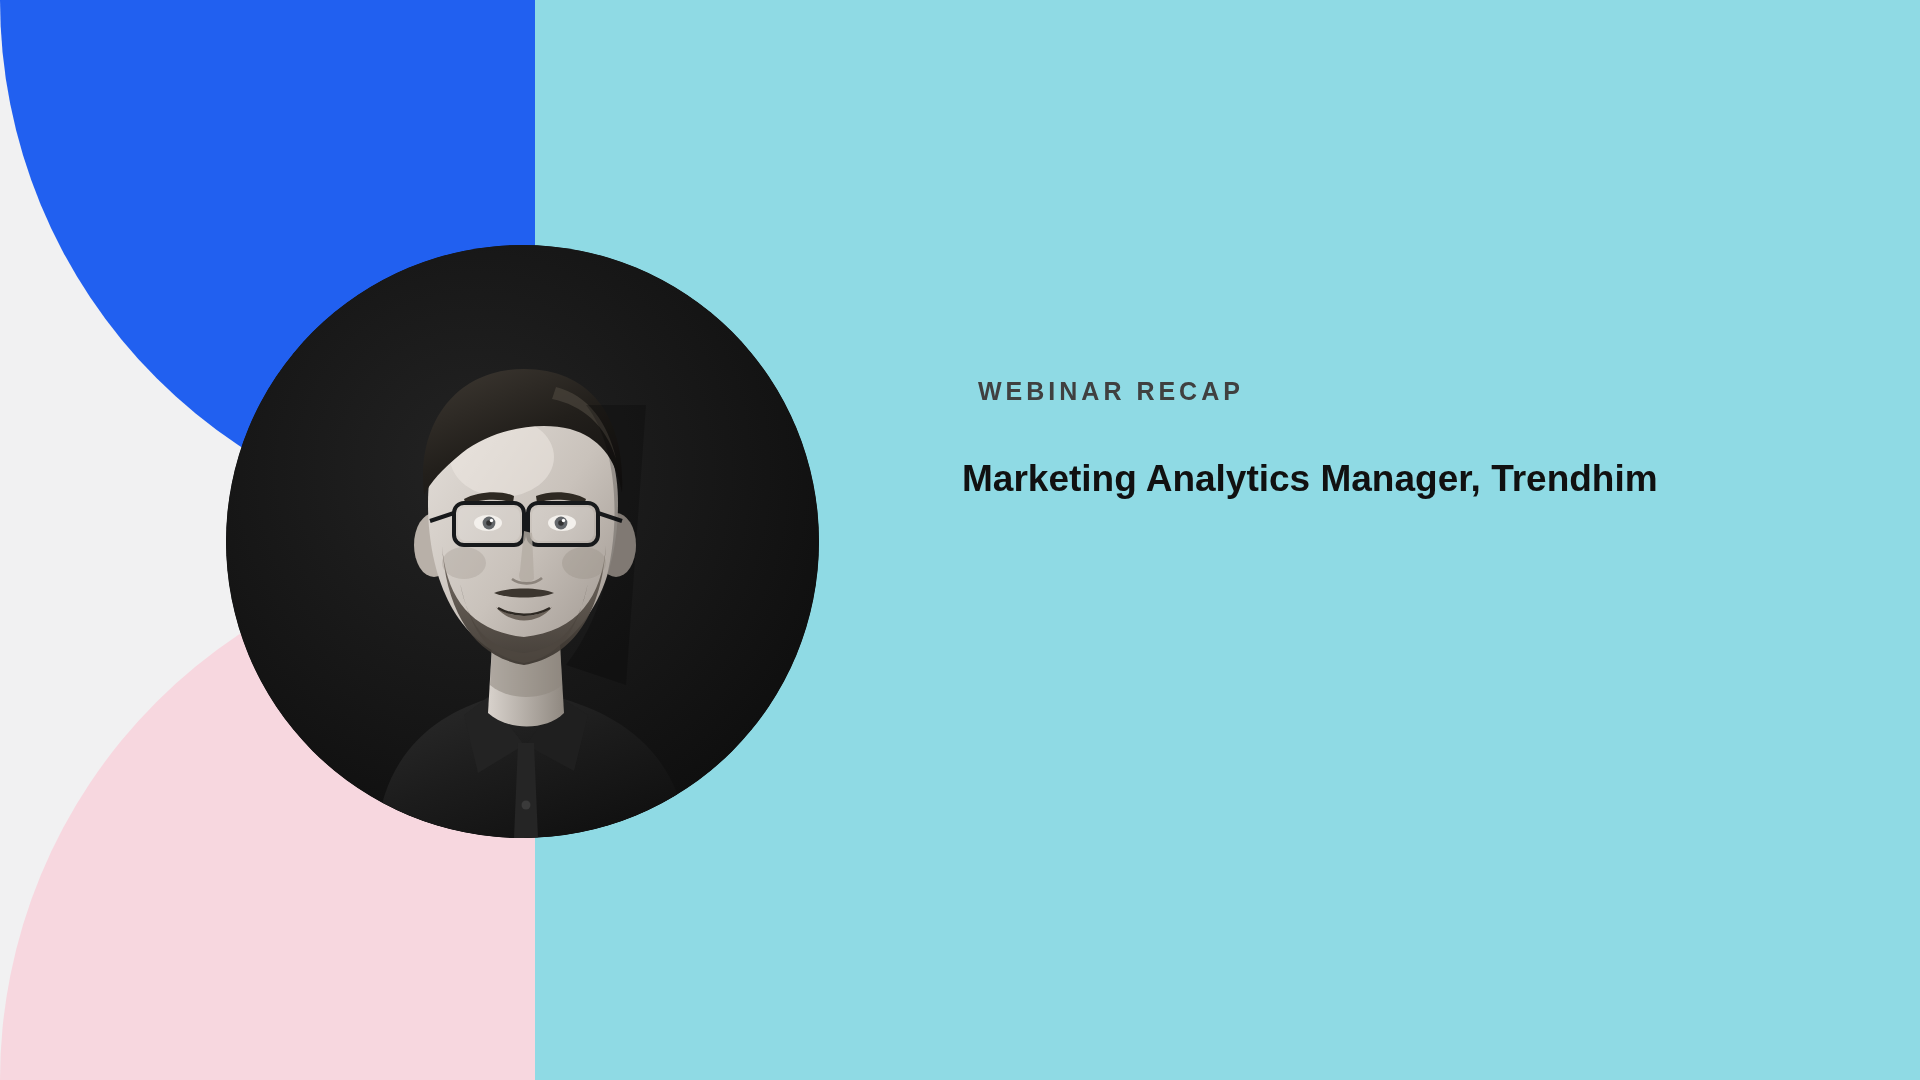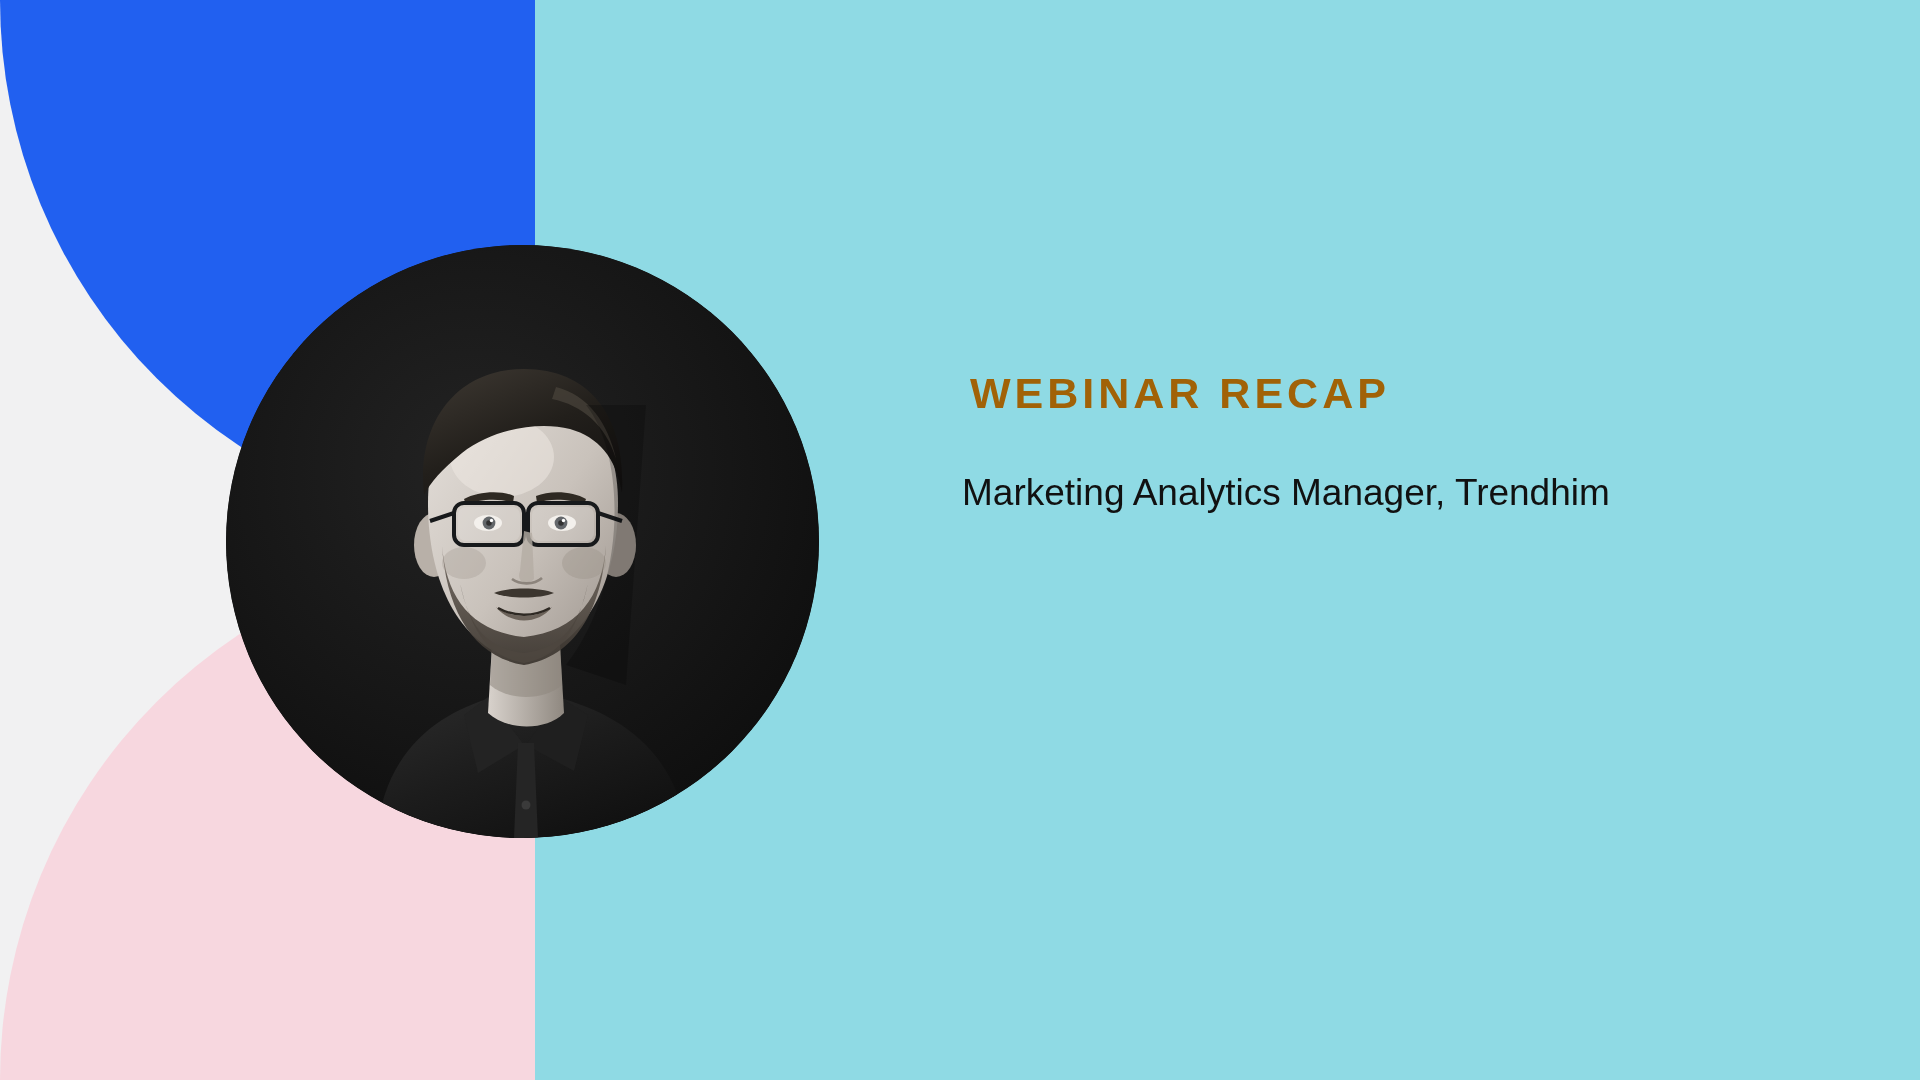--- a/index.html
+++ b/index.html
@@ -80,46 +80,46 @@
 
   
   .text-block {
     position: absolute;
     left: 962px;
     top: 360px;
     width: 860px;
   }
 
   .eyebrow {
-    margin: 8px;
-    font-size: 43px;
+    margin: 16px;
+    font-size: 25px;
     font-weight: 700;
     letter-spacing: 4.0px;
-    color: #a16207;
+    color: #404040;
     line-height: 1.2;
     text-transform: uppercase;
     white-space: nowrap;
   }
 
   .headline {
     margin: 0;
     margin-top: 46px;
     font-size: 80px;
     font-weight: 300;
     letter-spacing: -0.5px;
     color: #000000;
     line-height: 1.05;
     white-space: nowrap;
   }
 
   .subline {
     margin: 0;
     margin-top: 50px;
     font-size: 37px;
-    font-weight: 400;
+    font-weight: 700;
     letter-spacing: 0px;
     color: #111111;
     line-height: 1.25;
     white-space: nowrap;
   }
 </style>
 </head>
 <body>
 
 <div class="canvas">

